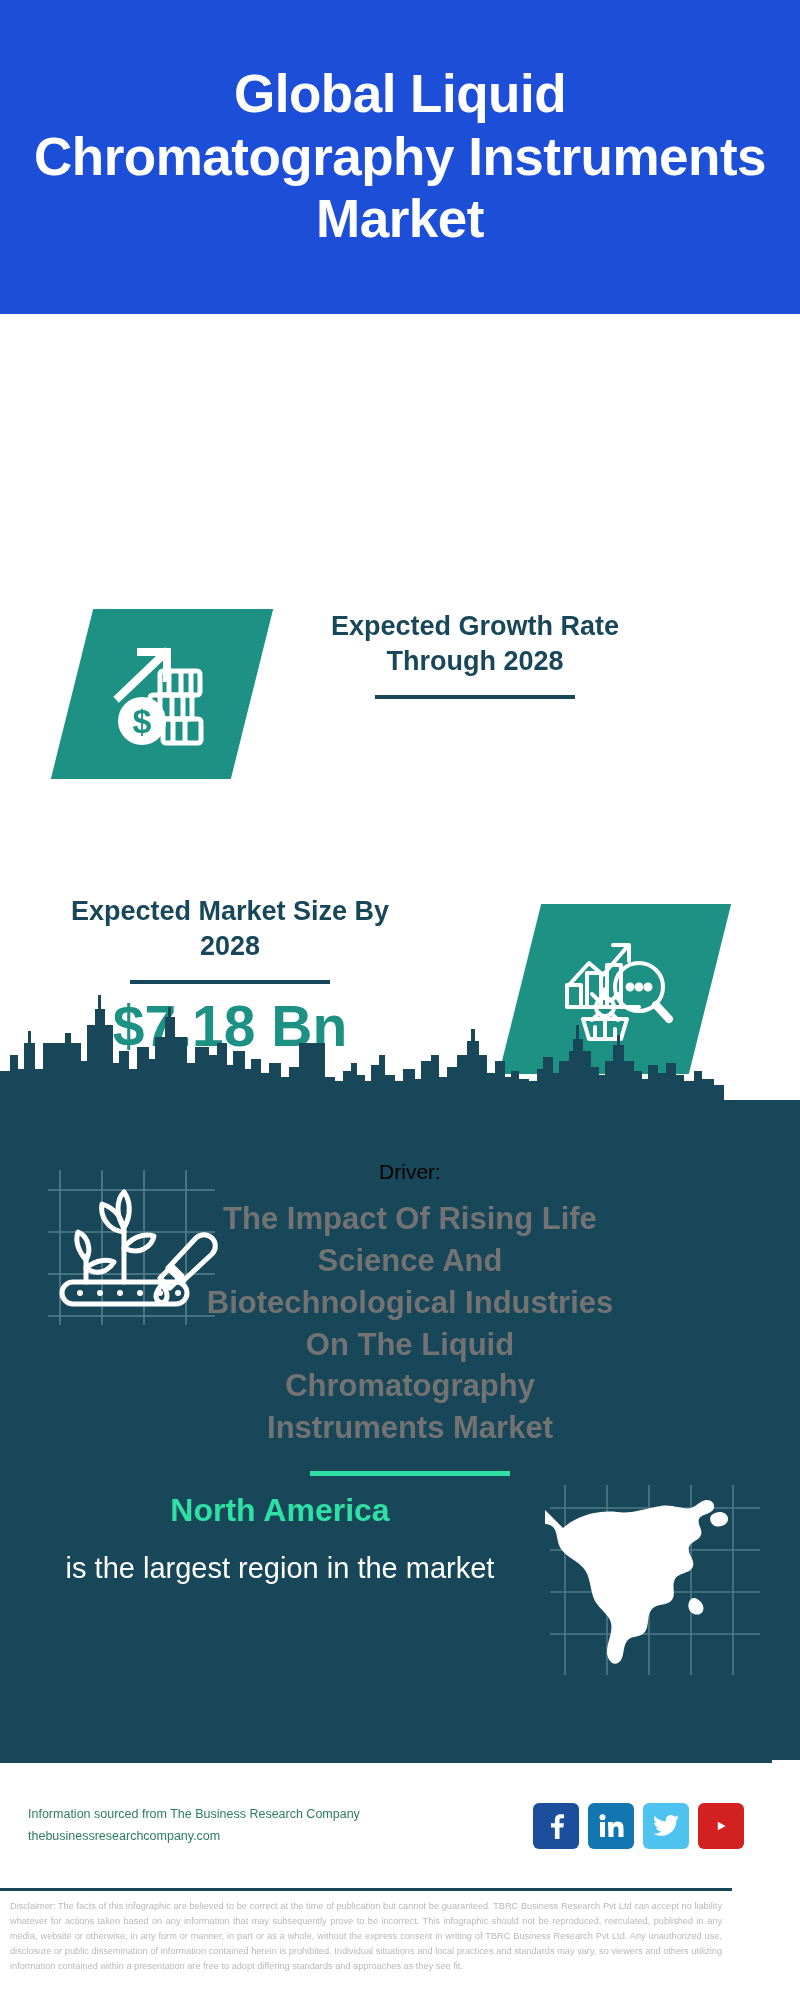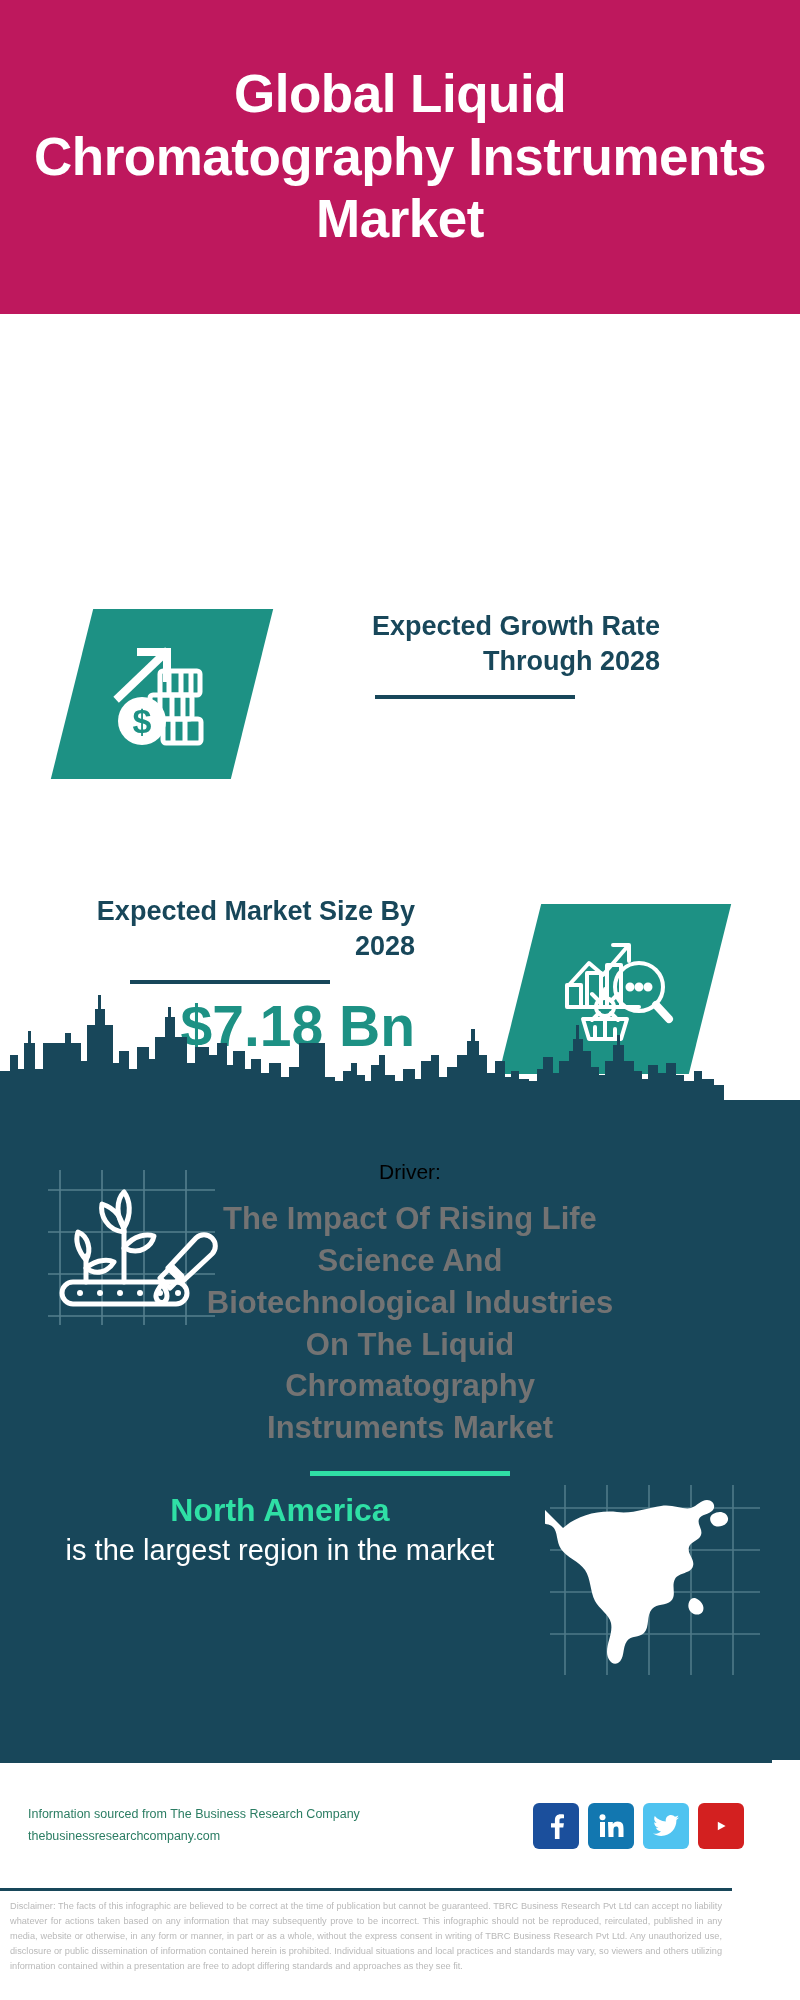--- a/index.html
+++ b/index.html
@@ -8,21 +8,21 @@
     font-family:"Liberation Sans", sans-serif;
     background:#ffffff;
     overflow:hidden;
     position:relative;
   }
   .page { width:800px; height:2000px; position:relative; background:#fff; }
 
   
   .header {
     position:absolute; left:0; top:0; width:800px; height:314px;
-    background:#be185d;
+    background:#1d4ed8;
     display:flex; align-items:center; justify-content:center;
     padding:0 20px;
   }
   .header-title {
     color:#ffffff;
     font-size:53px;
     font-weight:bold;
     line-height:1.18;
     text-align:center;
     letter-spacing:-0.5px;
@@ -40,21 +40,21 @@
     background:#1d9184;
     transform:skewX(-14deg);
     display:flex; align-items:center; justify-content:center;
   }
   .para > .glyph { transform:skewX(14deg); }
 
   .badge-growth { left:72px; top:295px; width:180px; height:170px; }
   .badge-size  { left:520px; top:590px; width:190px; height:170px; }
 
   
-  .stat-block { position:absolute; text-align:right; }
+  .stat-block { position:absolute; text-align:center; }
   .stat-title {
     color:#18475a; font-size:27px; font-weight:bold; line-height:1.3;
   }
   .stat-rule {
     height:4px; background:#18475a; margin:16px auto 14px auto; width:200px;
   }
   .stat-value {
     color:#1d9184; font-size:57px; font-weight:bold; line-height:1;
   }
   .growth-text { left:290px; top:295px; width:370px; }
@@ -85,21 +85,21 @@
   }
 
   
   .region-wrap {
     position:absolute; left:55px; top:1490px; width:450px; text-align:center;
   }
   .region-name {
     color:#2fe0a5; font-size:32px; font-weight:bold; line-height:1.25;
   }
   .region-desc {
-    color:#ffffff; font-size:29px; line-height:1.3; margin-top:2px;
+    color:#ffffff; font-size:29px; line-height:1.3; margin-top:20px;
   }
   .map-holder { position:absolute; left:545px; top:1480px; width:220px; height:200px; }
 
   
   .dropper-holder { position:absolute; left:40px; top:1160px; width:180px; height:170px; }
 
   
   .footer {
     position:absolute; left:0; top:1760px; width:772px; height:128px;
     background:#ffffff; border-top:3px solid #18475a;

